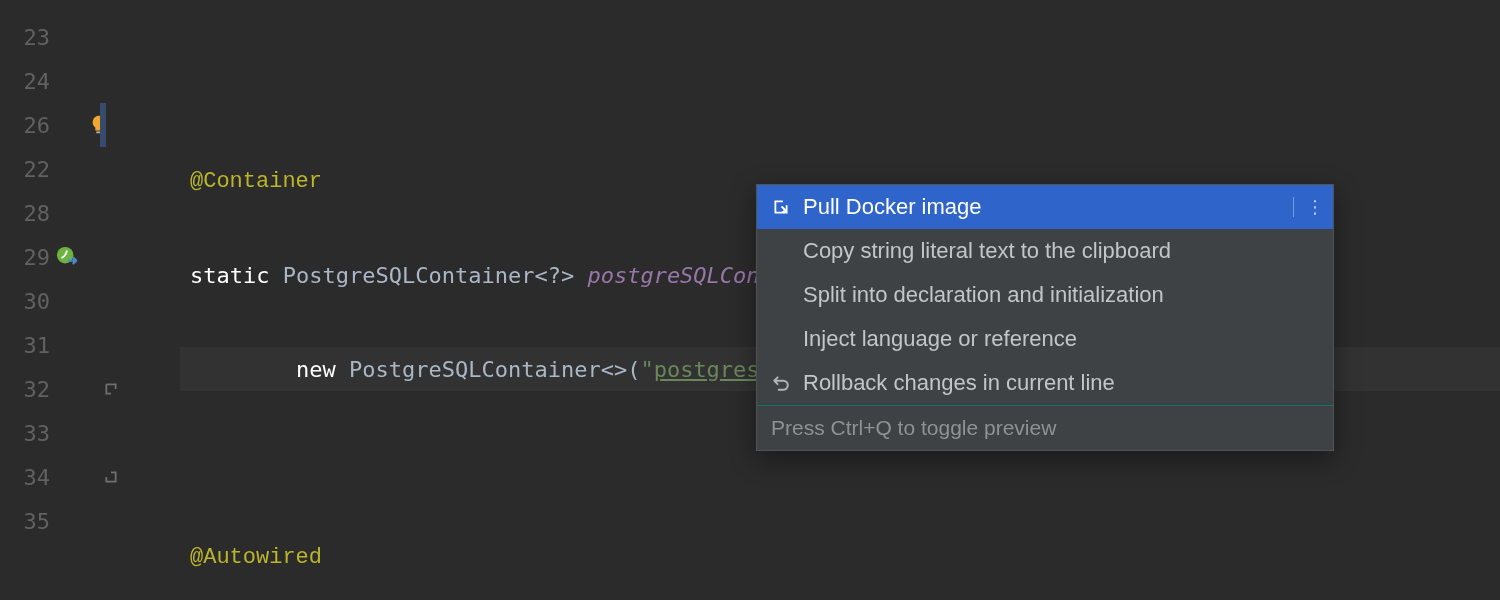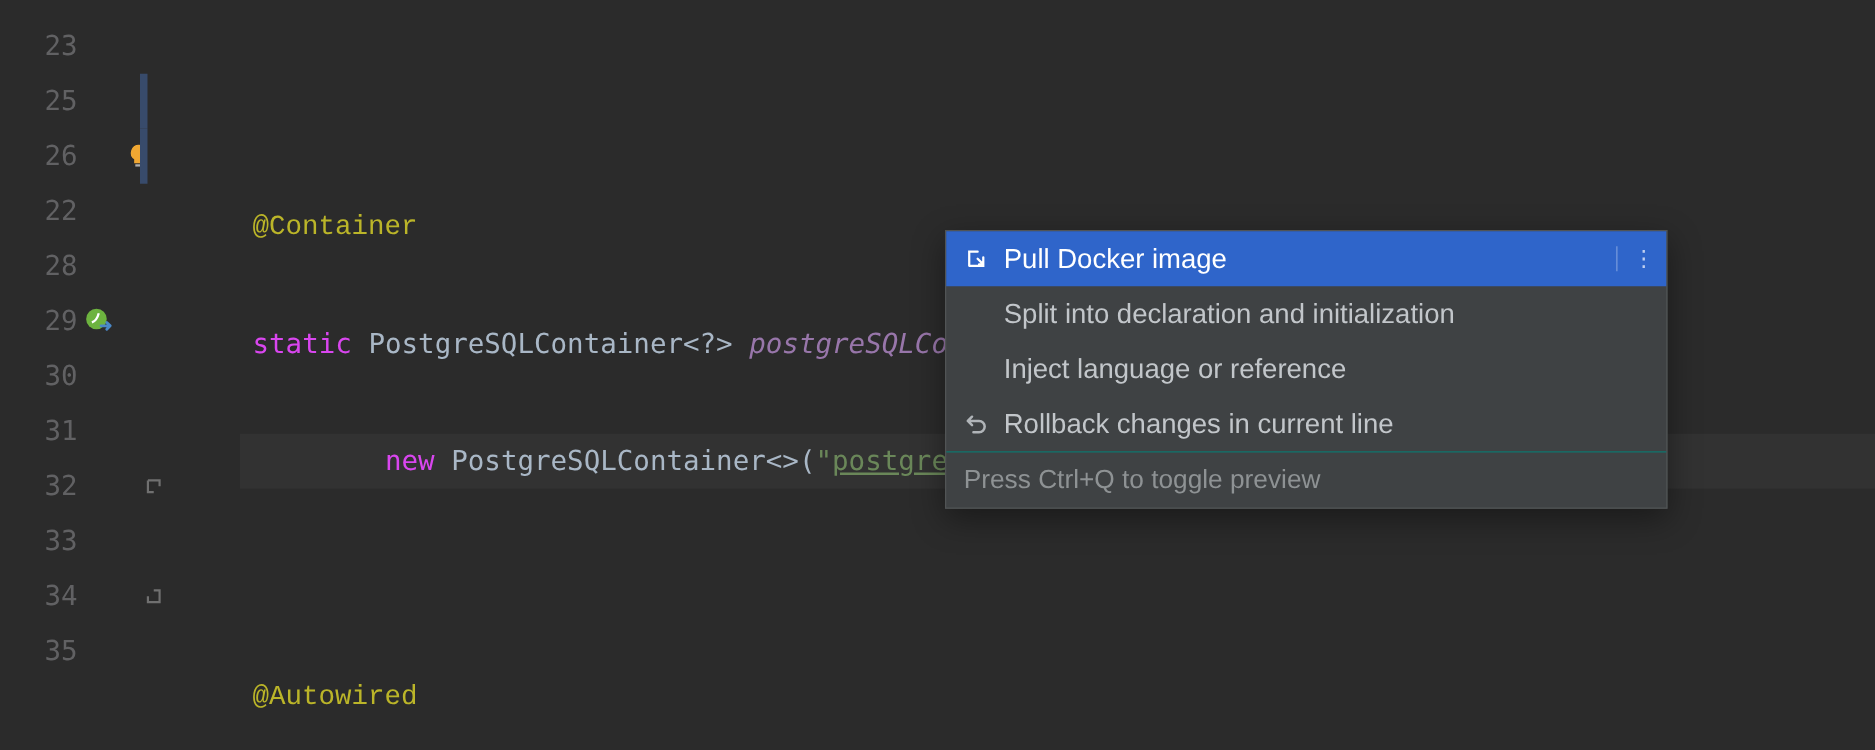--- a/index.html
+++ b/index.html
@@ -9,21 +9,20 @@
       font-size: 22px;
       width: 1500px;
       height: 600px;
       overflow: hidden;
       position: relative;
     }
     .editor {
       display: flex;
       width: 100%;
       height: 100%;
-      padding-left: 12px;
     }
     .gutter {
       background: #2b2b2b;
       width: 180px;
       flex-shrink: 0;
       display: flex;
       flex-direction: column;
       padding-top: 15px;
     }
     .gutter-row {
@@ -85,21 +84,21 @@
     .code-line {
       height: 44px;
       display: flex;
       align-items: center;
       padding-left: 10px;
     }
     .code-line.caret-line {
       background: #323232;
     }
     .tok-ann { color: #bbb529; font-family: Liberation Mono, monospace; }
-    .tok-kw  { color: #d946ef; }
+    .tok-kw  { color: #ffffff; }
     .tok-ty  { color: #a9b7c6; }
     .tok-it  { color: #9876aa; font-style: italic; }
     .tok-str { color: #6a8759; }
     .tok-strlink { color: #6a8759; text-decoration: underline; text-decoration-color: #6a8759; }
     .tok-punct { color: #a9b7c6; }
 
     .intent-popup {
       position: absolute;
       left: 756px;
       top: 184px;
@@ -155,22 +154,21 @@
 </head>
 <body>
 
 <div class="editor">
   <div class="gutter">
     <div class="gutter-row">
       <span class="line-number">23</span>
       <span class="gutter-marker-area"></span>
     </div>
     <div class="gutter-row">
-      <span class="line-number">25</span>
-      <span class="change-marker"></span>
+      <span class="line-number">24</span>
       <span class="gutter-marker-area"></span>
     </div>
     <div class="gutter-row">
       <span class="line-number">26</span>
       <span class="change-marker"></span>
       <span class="gutter-marker-area">
         <span style="width:28px"></span>
         <span class="bulb">
           <svg viewBox="0 0 24 24" width="22" height="22">
             <path fill="#f0a732" d="M12 2a7 7 0 0 0-4 12.7V18h8v-3.3A7 7 0 0 0 12 2z"></path>
@@ -265,20 +263,24 @@
         </svg>
     </span>
     <span>Pull Docker image</span>
     <span class="more">
       <span class="vdiv"></span>
       <span class="dots">⋮</span>
     </span>
   </div>
   <div class="intent-item">
     <span class="intent-icon"></span>
+    <span>Copy string literal text to the clipboard</span>
+  </div>
+  <div class="intent-item">
+    <span class="intent-icon"></span>
     <span>Split into declaration and initialization</span>
   </div>
   <div class="intent-item">
     <span class="intent-icon"></span>
     <span>Inject language or reference</span>
   </div>
   <div class="intent-item">
     <span class="intent-icon">
       <svg viewBox="0 0 16 16" width="18" height="18">
           <path d="M5 3 L2 6 L5 9 M2 6 L10 6 A4 4 0 1 1 10 14 L6 14" stroke="#b0b4b8" stroke-width="1.8" fill="none" stroke-linecap="round" stroke-linejoin="round"></path>

